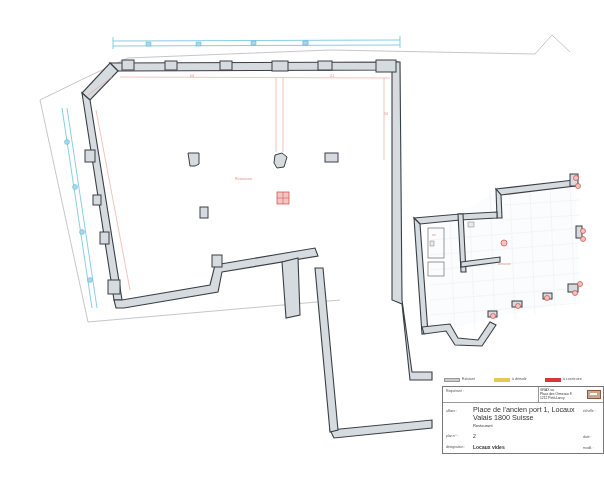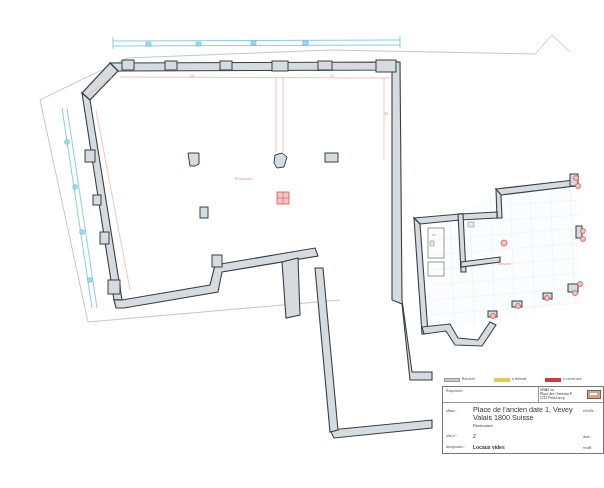--- a/index.html
+++ b/index.html
@@ -189,21 +189,21 @@
     <div style="position:absolute;left:95px;top:0;width:1px;height:15px;background:#999;"></div>
     <span class="val" style="left:97px;top:1px;font-size:3.3px;">GRAX sa</span>
     <span class="val" style="left:97px;top:5px;font-size:3.3px;">Place des Ormeaux 8</span>
     <span class="val" style="left:97px;top:9px;font-size:3.3px;">1212 Petit-Lancy</span>
     <div class="logo">
         <i></i>
       </div>
   </div>
   <div class="row" style="top:16px;height:52px;border-bottom:none;">
     <span class="lbl" style="left:3px;top:6px;">affaire :</span>
-    <span class="val addrbig" style="left:30px;top:3px;">Place de l'ancien date 1, Vevey</span>
+    <span class="val addrbig" style="left:30px;top:3px;">Place de l'ancien port 1, Locaux</span>
     <span class="val addrbig" style="left:30px;top:11px;">Valais 1800 Suisse</span>
     <span class="val" style="left:30px;top:20px;font-size:4px;">Restaurant</span>
     <span class="lbl" style="left:140px;top:6px;">échelle :</span>
     <span class="lbl" style="left:3px;top:31px;">plan n° :</span>
     <span class="val" style="left:30px;top:30px;font-size:5px;">2</span>
     <span class="lbl" style="left:140px;top:32px;">date :</span>
     <span class="lbl" style="left:3px;top:42px;">désignation :</span>
     <span class="val" style="left:30px;top:41px;font-size:5px;font-weight:bold;">Locaux vides</span>
     <span class="lbl" style="left:140px;top:43px;">modif. :</span>
   </div>

